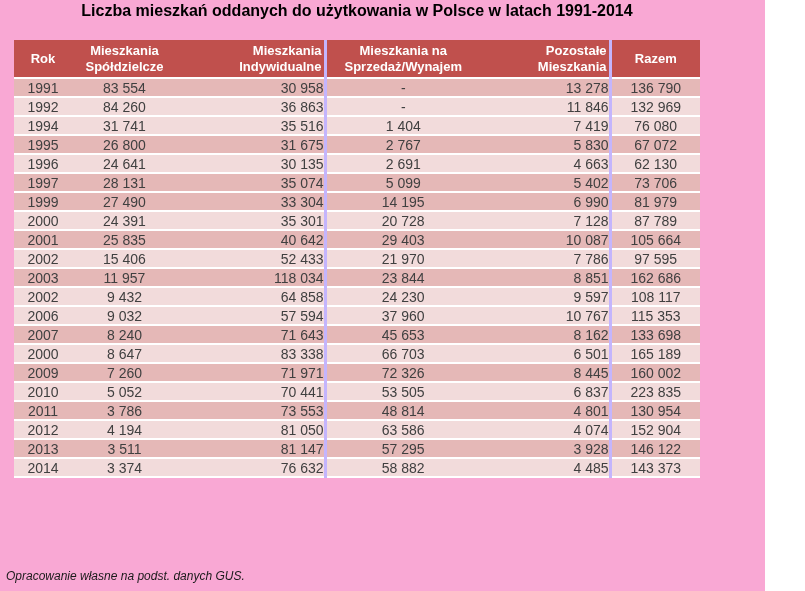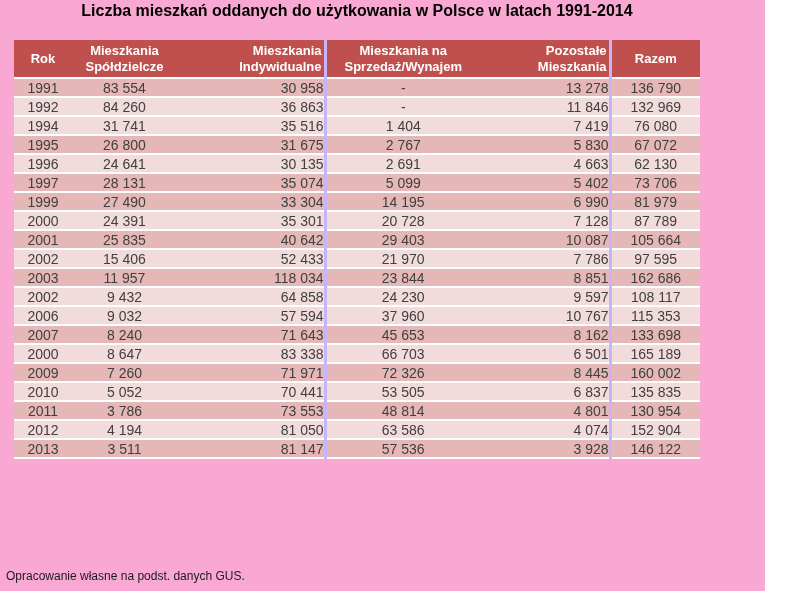--- a/index.html
+++ b/index.html
@@ -61,20 +61,21 @@
     white-space: nowrap;
   }
   table.housing .sep { border-right: 3px solid #c4b5fd; text-align: right; }
   tr.band-dark  td { background: #E5B8B7; }
   tr.band-light td { background: #F2DBDB; }
   .footer {
     position: absolute;
     top: 569px;
     left: 6px;
     font-size: 12px;
+    font-style: italic;
     color: #1a1a1a;
   }
 </style>
 </head>
 <body>
 
 <div class="page">
 
   <div class="title">Liczba mieszkań oddanych do użytkowania w Polsce w latach 1991-2014</div>
 
@@ -225,21 +226,21 @@
           <td>72 326</td>
           <td class="sep">8 445</td>
           <td>160 002</td>
         </tr>
         <tr class="band-light">
           <td>2010</td>
           <td>5 052</td>
           <td class="sep">70 441</td>
           <td>53 505</td>
           <td class="sep">6 837</td>
-          <td>135 835</td>
+          <td>223 835</td>
         </tr>
         <tr class="band-dark">
           <td>2011</td>
           <td>3 786</td>
           <td class="sep">73 553</td>
           <td>48 814</td>
           <td class="sep">4 801</td>
           <td>130 954</td>
         </tr>
         <tr class="band-light">
@@ -247,22 +248,30 @@
           <td>4 194</td>
           <td class="sep">81 050</td>
           <td>63 586</td>
           <td class="sep">4 074</td>
           <td>152 904</td>
         </tr>
         <tr class="band-dark">
           <td>2013</td>
           <td>3 511</td>
           <td class="sep">81 147</td>
-          <td>57 536</td>
+          <td>57 295</td>
           <td class="sep">3 928</td>
           <td>146 122</td>
         </tr>
+        <tr class="band-light">
+          <td>2014</td>
+          <td>3 374</td>
+          <td class="sep">76 632</td>
+          <td>58 882</td>
+          <td class="sep">4 485</td>
+          <td>143 373</td>
+        </tr>
       </tbody>
   </table>
 
   <div class="footer">Opracowanie własne na podst. danych GUS.</div>
 
 </div>
 
 </body></html>

